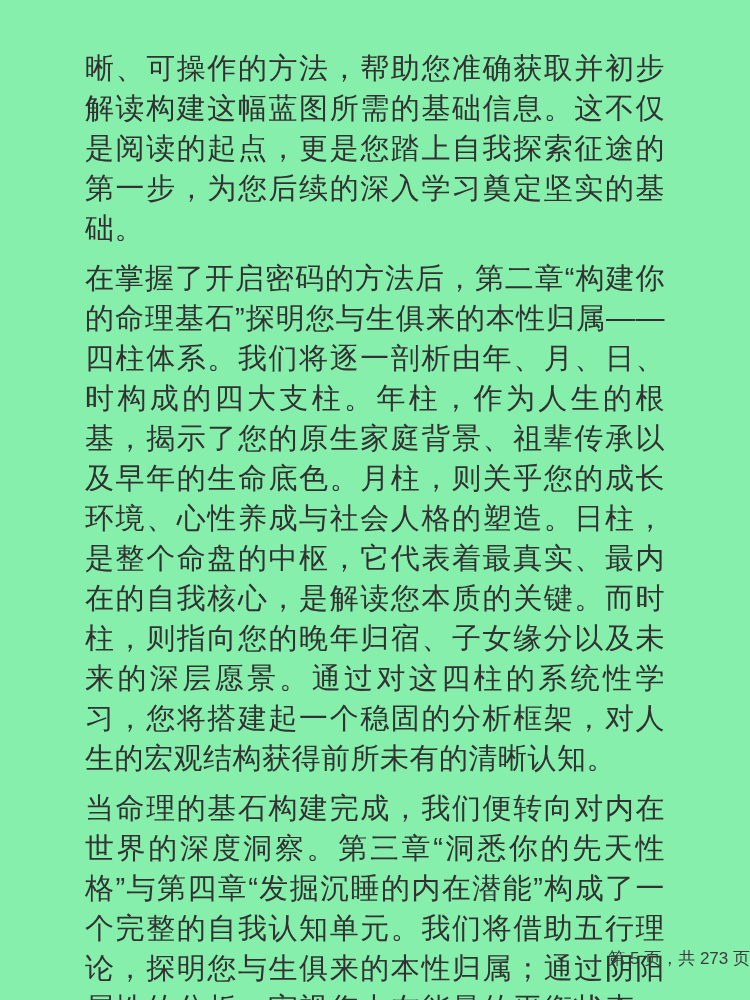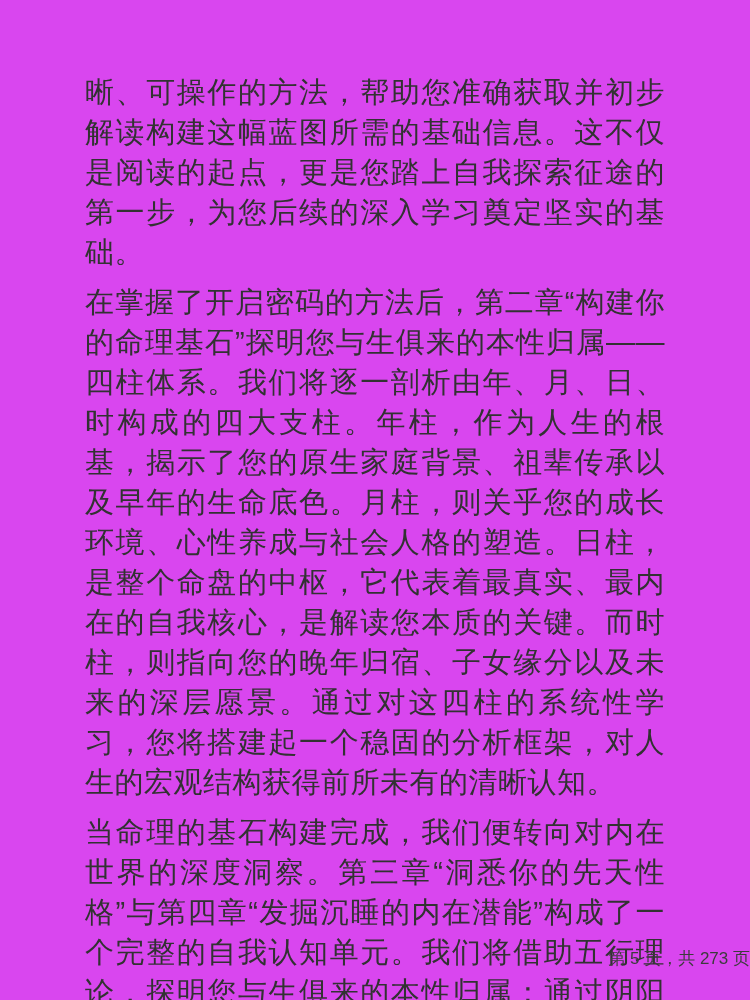--- a/index.html
+++ b/index.html
@@ -10,22 +10,22 @@
   body {
     width: 750px;
     height: 1000px;
     font-family: "Liberation Sans", "DejaVu Sans", sans-serif;
   }
   .page {
     position: relative;
     box-sizing: border-box;
     width: 750px;
     height: 1000px;
-    background: #d946ef;
-    padding: 72px 85px 0 85px;
+    background: #86efac;
+    padding: 48px 85px 0 85px;
     overflow: hidden;
   }
   .content p {
     margin: 0 0 10px 0;
     font-size: 29px;
     line-height: 40px;
     color: #323232;
     text-align: justify;
     letter-spacing: 0.5px;
   }

